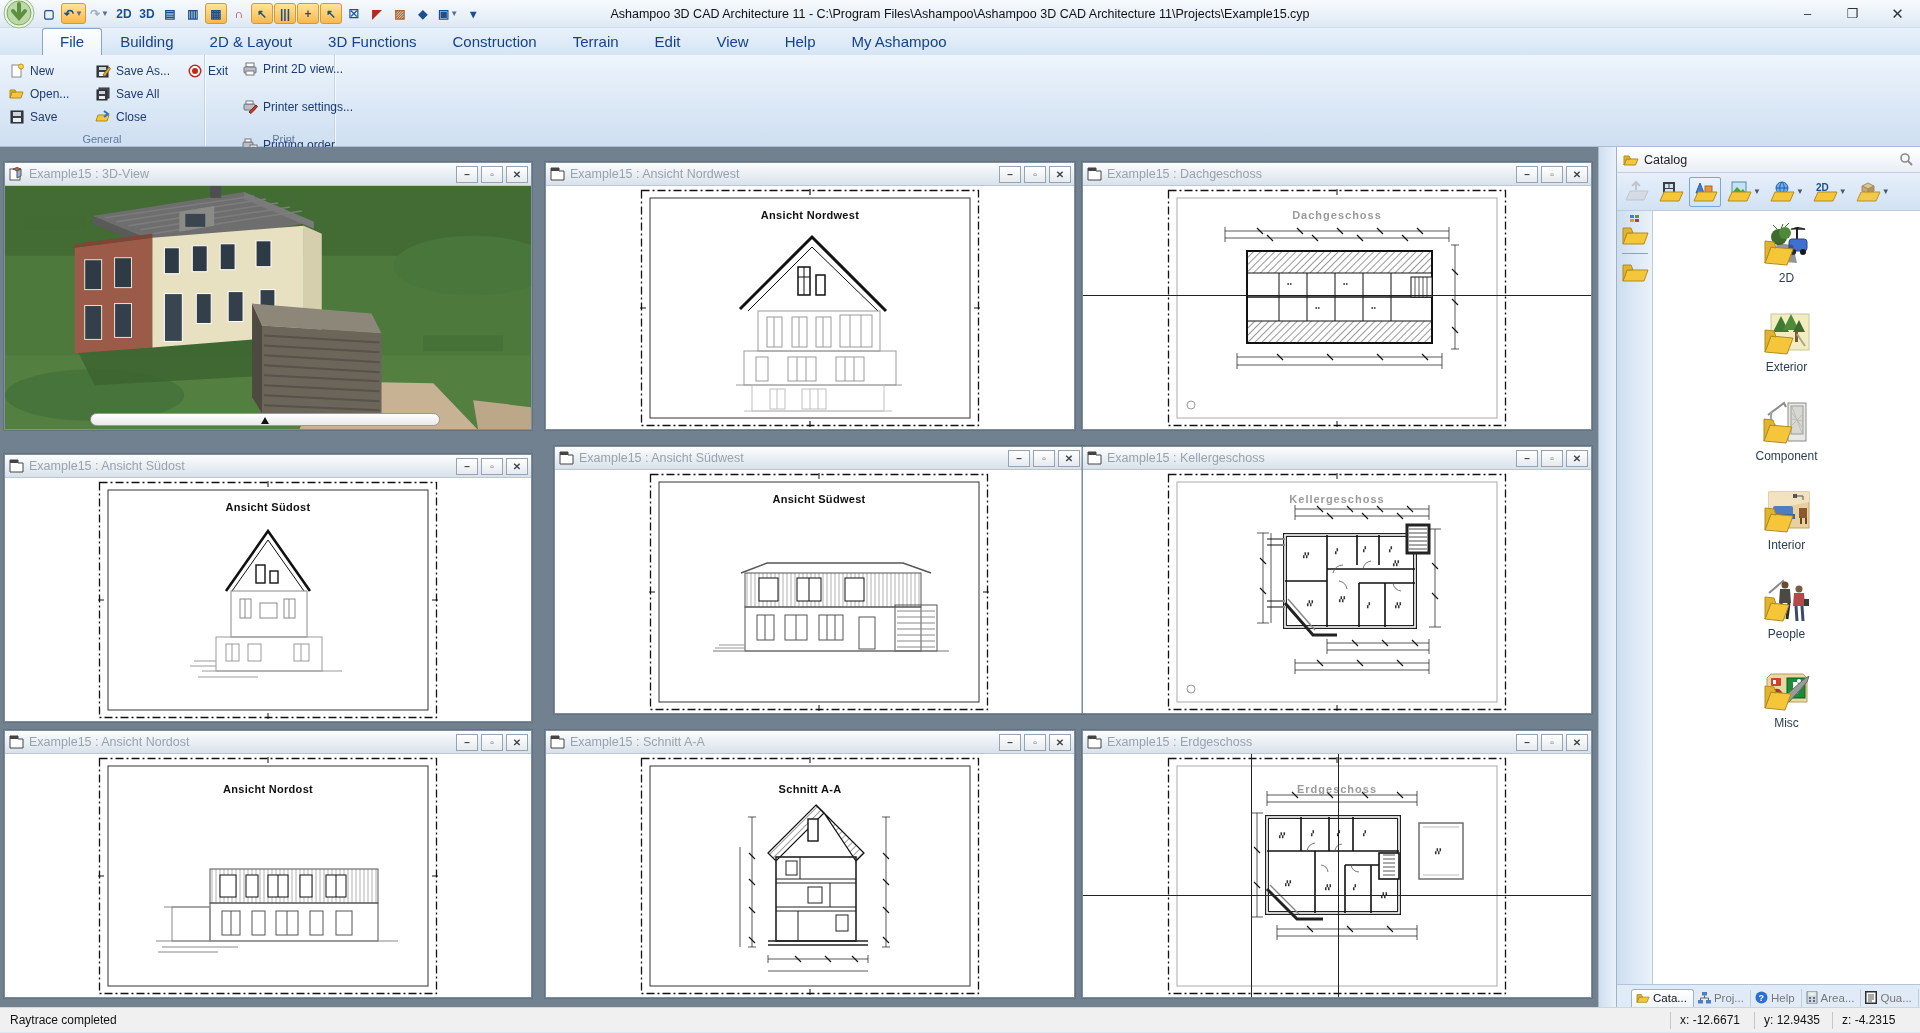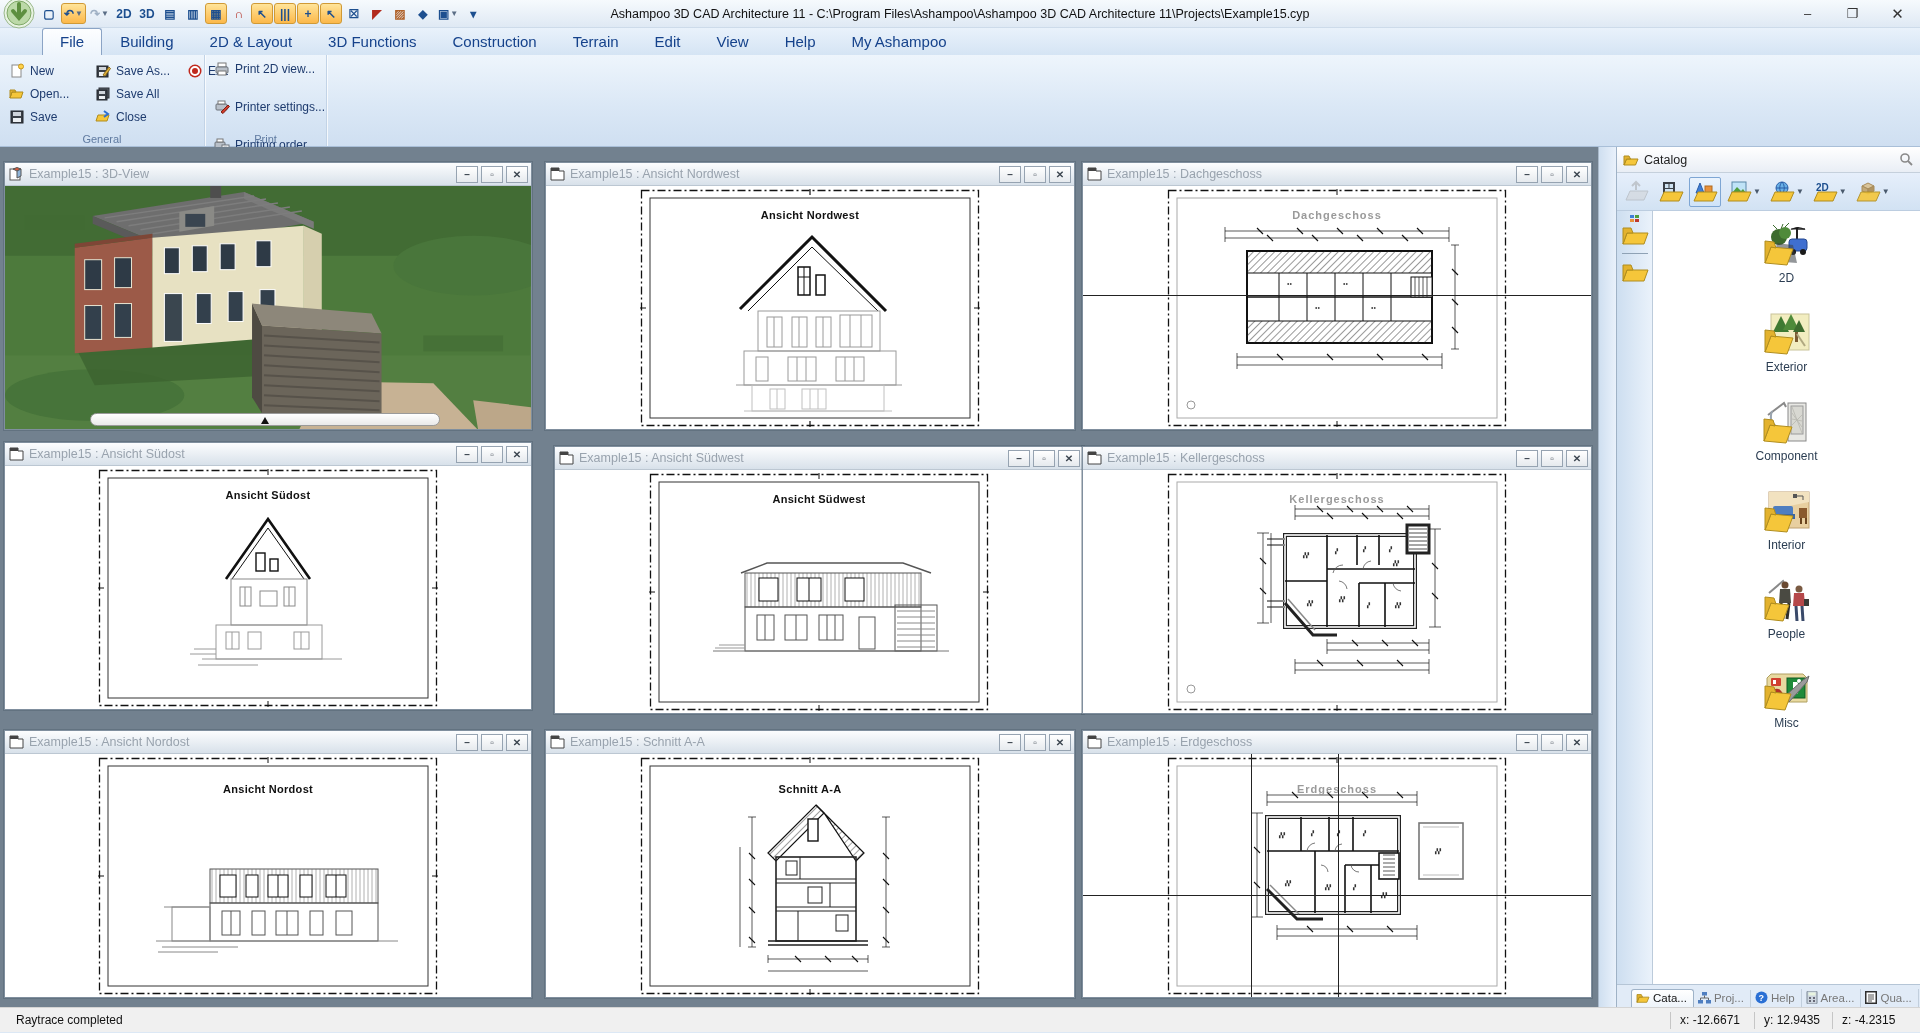--- a/index.html
+++ b/index.html
@@ -26,21 +26,21 @@
   .rtab { padding:4px 17px 5px 17px; font-size:15px; color:#15428b; border:1px solid transparent; border-bottom:none; border-radius:3px 3px 0 0; }
   .rtab.active { background:linear-gradient(#fdfeff,#eef5fc); border-color:#8ba4c5; }
 
   
   .ribbon { height:92px; background:linear-gradient(#eef5fc,#dbe8f6 55%,#cfdff1); border-bottom:1px solid #a9bfd8; display:flex; }
   .rgroup { position:relative; height:100%; padding:5px 4px 16px 6px; border-right:1px solid #c2d3e6; box-shadow:1px 0 0 rgba(255,255,255,.75); }
   .rgroup-label { position:absolute; left:0; bottom:1px; width:100%; text-align:center; font-size:11px; color:#5f7aa0; }
   .rbtn { display:flex; align-items:center; gap:5px; font-size:12px; color:#1e3b6e; padding:1px 3px; white-space:nowrap; height:21px; border-radius:2px; }
   .rbtn svg { flex:0 0 auto; }
   .g-general { width:205px; display:grid; grid-template-columns:86px 92px 64px; grid-auto-rows:21px; row-gap:2px; align-content:start; }
-  .g-print { width:122px; display:flex; flex-direction:column; gap:20px; }
+  .g-print { width:102px; display:flex; flex-direction:column; gap:20px;margin-left:28px; }
   .g-picture { width:165px; }
 
   
   .main { position:relative; height:860px; background:#72818f; overflow:hidden; display:flex; }
   .workspace { position:relative; width:1598px; height:100%; }
   .ws-scroll { width:18px; height:100%; background:linear-gradient(to right,#cfdff0,#e9f1fb); border-left:1px solid #a9b9ca; }
 
   
   .cwin { position:absolute; background:#14532d; border:1px solid #808f9e; box-shadow:0 0 0 1px rgba(70,85,100,.35); }
   .cwin-tb { height:23px; background:linear-gradient(#fcfdfe,#d8e1ea); border-bottom:1px solid #bcc7d2; display:flex; align-items:center; padding:0 3px 0 4px; }
@@ -73,21 +73,21 @@
   .cat-items { flex:1; background:#fff; padding-top:12px; display:flex; flex-direction:column; align-items:center; }
   .cat-item { display:flex; flex-direction:column; align-items:center; margin-bottom:27px; }
   .cat-item-label { font-size:12px; color:#2b3d52; margin-top:2px; }
 
   .side-tabs { height:23px; background:#e1ebf7; border-top:1px solid #b5c5d6; display:flex; align-items:flex-end; padding-left:2px; }
   .side-tab { display:flex; align-items:center; gap:3px; font-size:11.5px; color:#777; padding:2px 6px 3px 4px; border-right:1px solid #c2cfdd; }
   .side-tab.active { background:linear-gradient(#ffffff,#eef4fa); border:1px solid #9fb3c8; border-bottom:none; border-radius:3px 3px 0 0; color:#111;margin-left:12px; }
 
   
   .statusbar { height:25px; background:#f0f0f0; border-top:1px solid #d4d4d4; display:flex; align-items:center; font-size:12px; color:#111; }
-  .status-msg { padding-left:16px; }
+  .status-msg { padding-left:10px; }
   .coord-cell { width:84px; border-left:1px solid #c6c6c6; padding-left:9px; height:17px; line-height:17px; }
 </style>
 </head>
 <body>
 
 <div id="app">
 
   <div class="titlebar">
     <svg class="app-logo" viewBox="0 0 34 34">
       <circle cx="17" cy="17" r="15" fill="#e8f3e2" stroke="#9ab88c"></circle>
@@ -443,21 +443,21 @@
                 <path d="M285,80 L291,86 M285,110 L291,116 M285,138 L291,144" stroke-width="1.2"></path>
               </g>
               <circle cx="24" cy="216" r="4" fill="none" stroke="#999"></circle>
             </svg>
             <div class="page-title gray">Dachgeschoss</div>
           </div>
           <div class="guide" style="left:0;right:0;top:109px;height:1px"></div>
         </div>
       </div>
 
-      <div class="cwin" style="left:4px;top:295px;width:528px;height:268px">
+      <div class="cwin" style="left:4px;top:307px;width:528px;height:268px">
         <div class="cwin-tb">
           <svg class="cwin-ico" viewBox="0 0 15 14">
               <path d="M1 1 L9 1 L9 4 L14 4 L14 13 L1 13 Z" fill="#fff" stroke="#444"></path>
               <path d="M1 1 L9 1 L9 4 L1 4 Z" fill="#444"></path>
             </svg>
           <span class="cwin-title">Example15 : Ansicht Südost</span>
           <span class="cwin-btn">–</span>
           <span class="cwin-btn">▫</span>
           <span class="cwin-btn">✕</span>
         </div>

